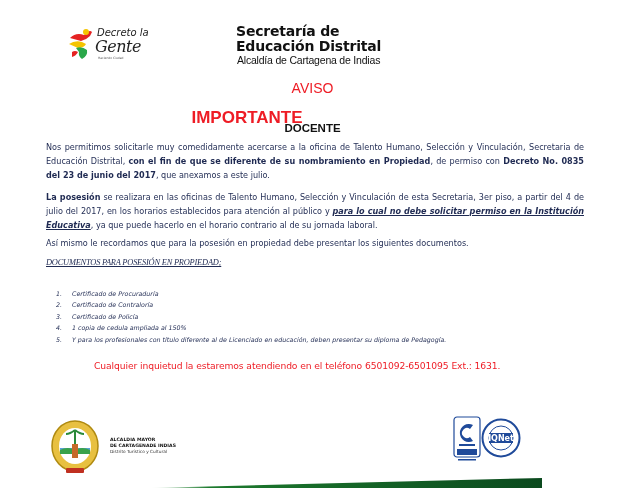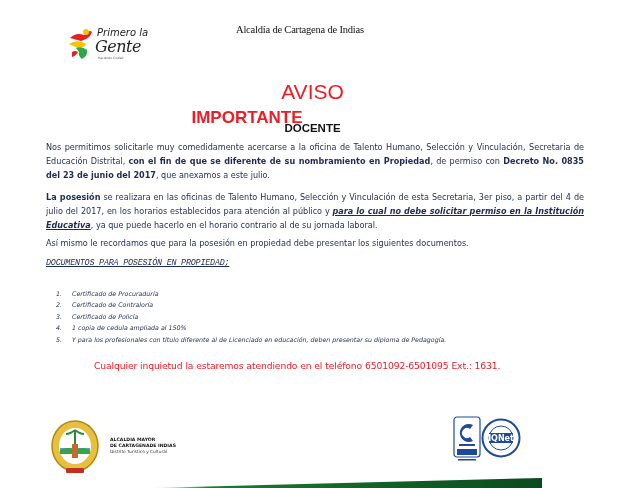--- a/index.html
+++ b/index.html
@@ -7,36 +7,36 @@
   .abs { position: absolute; }
 
   
   #logo-left { left: 66px; top: 26px; width: 70px; height: 34px; }
   #logo-left .brand-top { position: absolute; left: 31px; top: 1px; font-size: 10px; font-style: italic; color: #222; font-family: "DejaVu Sans", sans-serif; white-space: nowrap; }
   #logo-left .brand-main { position: absolute; left: 29px; top: 11px; font-size: 16px; font-style: italic; color: #222; font-family: "DejaVu Serif", serif; white-space: nowrap; letter-spacing: -0.5px; }
   #logo-left .brand-sub { position: absolute; left: 32px; top: 30px; font-size: 3px; color: #555; white-space: nowrap; }
 
   #logo-right { left: 236px; top: 24px; }
   #logo-right .l1, #logo-right .l2 { font-family: "DejaVu Sans", sans-serif; font-weight: bold; font-size: 14px; color: #111; line-height: 15px; white-space: nowrap; letter-spacing: -0.2px; }
-  #logo-right .l3 { font-family: Liberation Serif, serif; font-size: 10.5px; color: #111; line-height: 12px; white-space: nowrap; letter-spacing: -0.2px; }
+  #logo-right .l3 { font-family: Liberation Sans, sans-serif; font-size: 10.5px; color: #111; line-height: 12px; white-space: nowrap; letter-spacing: -0.2px; text-align: center; }
 
   
-  .title-aviso { left: 0; width: 625px; top: 80px; text-align: center; font-family: "Liberation Sans", sans-serif; font-size: 21px; color: #ee1c25; }
+  .title-aviso { left: 0; width: 625px; top: 80px; text-align: center; font-family: "Liberation Sans", sans-serif; font-size: 14px; color: #ee1c25; }
   .title-importante { left: 0; width: 494px; top: 108px; text-align: center; font-family: "Liberation Sans", sans-serif; font-weight: bold; font-size: 17px; color: #ee1c25; }
   .title-docente { left: 0; width: 625px; top: 122px; text-align: center; font-family: "Liberation Sans", sans-serif; font-weight: bold; font-size: 11.5px; color: #111; }
 
   
   .para { left: 46px; width: 538px; font-family: "DejaVu Sans", sans-serif; font-size: 8.1px; line-height: 14px; color: #1f2a52; text-align: justify; }
   .para b { font-weight: bold; }
   .para .ul-it { font-weight: bold; font-style: italic; text-decoration: underline; }
   #p1 { top: 140px; }
   #p2 { top: 190px; }
   #p3 { top: 236px; }
 
-  .doc-heading { left: 46px; top: 258px; font-family: Liberation Mono, monospace; font-style: italic; font-size: 8.4px; color: #1f2a52; text-decoration: underline; letter-spacing: -0.2px; }
+  .doc-heading { left: 46px; top: 258px; font-family: Liberation Serif, serif; font-style: italic; font-size: 8.4px; color: #1f2a52; text-decoration: underline; letter-spacing: -0.2px; }
 
   .doc-list { left: 56px; top: 288px; margin: 0; padding: 0; list-style: none; font-family: "DejaVu Sans", sans-serif; font-style: italic; font-size: 6.3px; color: #1f2a52; }
   .doc-list li { height: 11.4px; line-height: 11.4px; white-space: nowrap; }
   .doc-list .num { display: inline-block; width: 16px; }
 
   .contact { left: 46px; top: 360px; font-family: "DejaVu Sans", sans-serif; font-size: 9.2px; color: #ee1c25; white-space: nowrap; letter-spacing: -0.1px; margin-left: 48px; }
 
   
   #footer-seal { left: 50px; top: 420px; width: 50px; height: 56px; }
   .footer-org { left: 110px; top: 437px; font-family: "DejaVu Sans", sans-serif; white-space: nowrap; }
@@ -52,26 +52,28 @@
 <body>
 
 <div id="logo-left" class="abs">
   <svg width="30" height="34" viewBox="0 0 30 34" style="position:absolute;left:0;top:0;">
     <path d="M4 12 Q10 6 18 9 L22 6 Q24 4 26 6 L24 10 Q20 14 15 15 Z" fill="#e52222"></path>
     <path d="M3 18 Q9 14 16 16 L20 18 Q18 22 12 22 Z" fill="#f5c400"></path>
     <path d="M10 22 Q16 20 21 24 Q22 30 16 33 Q12 30 13 26 Z" fill="#2aa84a"></path>
     <circle cx="20" cy="6" r="3" fill="#f5c400"></circle>
     <path d="M6 26 Q9 24 12 26 Q10 30 6 31 Z" fill="#e52222"></path>
   </svg>
-  <span class="brand-top">Primero la</span>
+  <span class="brand-top">Decreto la</span>
   <span class="brand-main">Gente</span>
   <span class="brand-sub">Haciendo Ciudad</span>
 </div>
 
 <div id="logo-right" class="abs">
+  <div class="l1">Secretaría de</div>
+  <div class="l2">Educación Distrital</div>
   <div class="l3">Alcaldía de Cartagena de Indias</div>
 </div>
 
 <div class="abs title-aviso">AVISO</div>
 <div class="abs title-importante">IMPORTANTE</div>
 <div class="abs title-docente">DOCENTE</div>
 
 <div id="p1" class="abs para"><span>Nos permitimos solicitarle muy comedidamente acercarse a la oficina de Talento Humano, Selección y Vinculación, Secretaria de Educación Distrital, </span><b>con el fin de que se diferente de su nombramiento en Propiedad</b><span>, de permiso con </span><b>Decreto No. 0835 del 23 de junio del 2017</b><span>, que anexamos a este julio.</span></div>
 
 <div id="p2" class="abs para"><b>La posesión</b><span> se realizara en las oficinas de Talento Humano, Selección y Vinculación de esta Secretaria, 3er piso, a partir del 4 de julio del 2017,  en los horarios establecidos para  atención al público  y </span><span class="ul-it">para lo cual no debe solicitar permiso en la Institución Educativa</span><span>, ya que puede hacerlo en el horario contrario al de su jornada laboral.</span></div>

